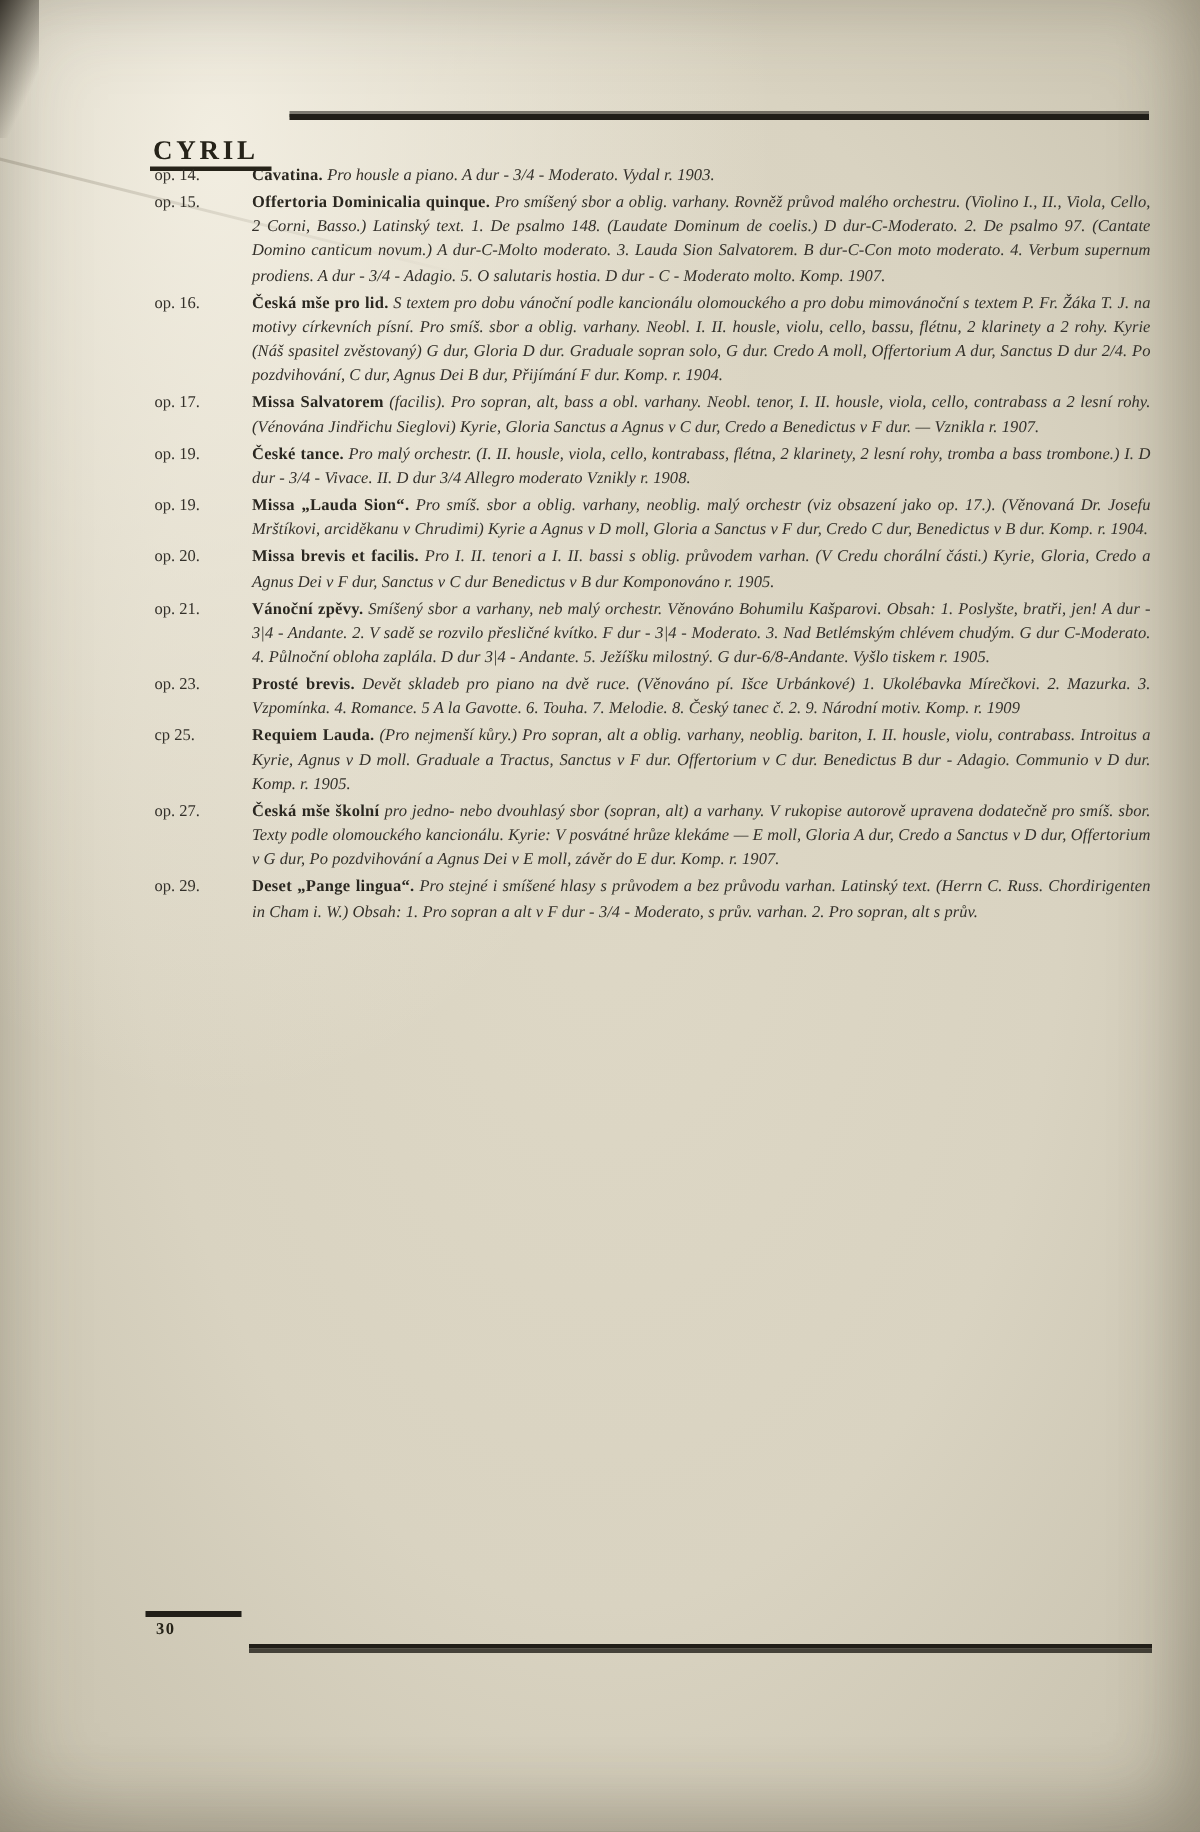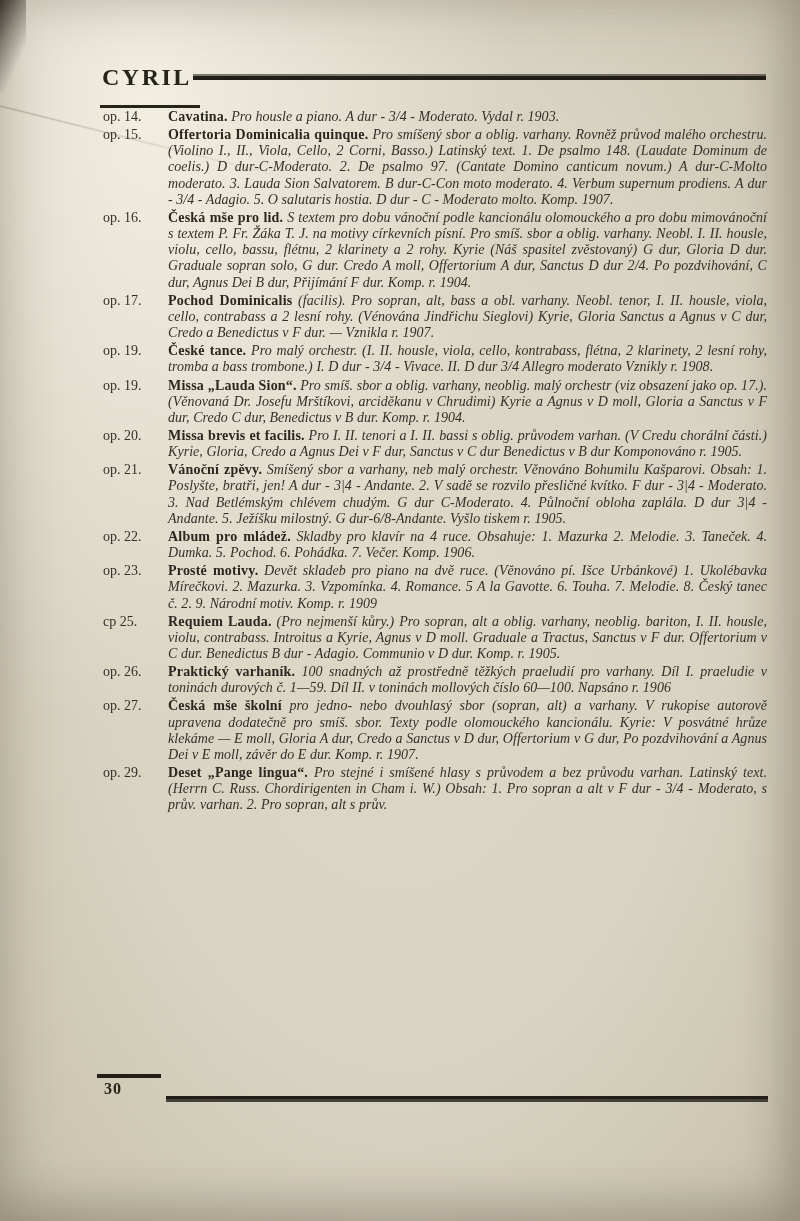--- a/index.html
+++ b/index.html
@@ -21,47 +21,47 @@
     pointer-events:none;
   }
   .crease{
     position:absolute;left:-40px;top:140px;width:360px;height:2px;
     background:linear-gradient(90deg,rgba(120,112,94,.35),rgba(120,112,94,0));
     transform:rotate(14deg);pointer-events:none;
   }
 
   
   .masthead{
-    position:absolute;left:100px;top:64px;
-    font-size:24px;font-weight:bold;letter-spacing:2.5px;color:#262319;
-    border-bottom:3px solid #262319;padding:0 8px 14px 2px;
+    position:absolute;left:100px;top:90px;
+    font-size:18px;font-weight:bold;letter-spacing:2.5px;color:#262319;
+    border-bottom:3px solid #262319;padding:0 8px 0 2px;
   }
   .header-rule{
     position:absolute;left:193px;top:76px;width:573px;height:4px;
     background:#201d17;
     box-shadow:0 -2px 0 rgba(32,29,23,.55);
   }
 
   
   .entries{
     position:absolute;left:103px;top:109px;width:664px;
-    font-size:14px;line-height:16.15px;color:#33302a;
+    font-size:11px;line-height:16.15px;color:#33302a;
   }
   .entry{position:relative;padding-left:65px;text-align:justify;margin-bottom:2px;}
   .entry .num{position:absolute;left:0;top:0;width:60px;text-align:left;white-space:nowrap;}
   .entry .title{font-weight:bold;letter-spacing:.2px;color:#2a2720;}
   .entry .body{letter-spacing:.05px;font-style:italic;}
 
   
   .footer-tick{
     position:absolute;left:97px;top:1074px;width:64px;height:4px;background:#211e18;
   }
   .page-number{
     position:absolute;left:104px;top:1080px;
-    font-size:16px;font-weight:bold;color:#262319;letter-spacing:1px;
+    font-size:11px;font-weight:bold;color:#262319;letter-spacing:1px;
   }
   .footer-rule{
     position:absolute;left:166px;top:1096px;width:602px;height:3px;background:#211e18;
     box-shadow:0 3px 0 rgba(33,30,24,.8);
   }
 </style>
 </head>
 <body>
 
 <div class="page">
@@ -79,55 +79,49 @@
 
     <div class="entry">
       <span class="num">op. 15.</span><span class="title">Offertoria Dominicalia quinque.</span> <span class="body">Pro smíšený sbor a oblig. varhany. Rovněž průvod malého orchestru. (Violino I., II., Viola, Cello, 2 Corni, Basso.) Latinský text. 1. De psalmo 148. (Laudate Dominum de coelis.) D dur-C-Moderato. 2. De psalmo 97. (Cantate Domino canticum novum.) A dur-C-Molto moderato. 3. Lauda Sion Salvatorem. B dur-C-Con moto moderato. 4. Verbum supernum prodiens. A dur - 3/4 - Adagio. 5. O salutaris hostia. D dur - C - Moderato molto. Komp. 1907.</span>
     </div>
 
     <div class="entry">
       <span class="num">op. 16.</span><span class="title">Česká mše pro lid.</span> <span class="body">S textem pro dobu vánoční podle kancionálu olomouckého a pro dobu mimovánoční s textem P. Fr. Žáka T. J. na motivy církevních písní. Pro smíš. sbor a oblig. varhany. Neobl. I. II. housle, violu, cello, bassu, flétnu, 2 klarinety a 2 rohy. Kyrie (Náš spasitel zvěstovaný) G dur, Gloria D dur. Graduale sopran solo, G dur. Credo A moll, Offertorium A dur, Sanctus D dur 2/4. Po pozdvihování, C dur, Agnus Dei B dur, Přijímání F dur. Komp. r. 1904.</span>
     </div>
 
     <div class="entry">
-      <span class="num">op. 17.</span><span class="title">Pochod Dominicalis</span> <span class="body">(facilis). Pro sopran, alt, bass a obl. varhany. Neobl. tenor, I. II. housle, viola, cello, contrabass a 2 lesní rohy. (Vénována Jindřichu Sieglovi) Kyrie, Gloria Sanctus a Agnus v C dur, Credo a Benedictus v F dur. — Vznikla r. 1907.</span>
+      <span class="num">op. 17.</span><span class="title">Missa Salvatorem</span> <span class="body">(facilis). Pro sopran, alt, bass a obl. varhany. Neobl. tenor, I. II. housle, viola, cello, contrabass a 2 lesní rohy. (Vénována Jindřichu Sieglovi) Kyrie, Gloria Sanctus a Agnus v C dur, Credo a Benedictus v F dur. — Vznikla r. 1907.</span>
     </div>
 
     <div class="entry">
       <span class="num">op. 19.</span><span class="title">České tance.</span> <span class="body">Pro malý orchestr. (I. II. housle, viola, cello, kontrabass, flétna, 2 klarinety, 2 lesní rohy, tromba a bass trombone.) I. D dur - 3/4 - Vivace. II. D dur 3/4 Allegro moderato Vznikly r. 1908.</span>
     </div>
 
     <div class="entry">
       <span class="num">op. 19.</span><span class="title">Missa „Lauda Sion“.</span> <span class="body">Pro smíš. sbor a oblig. varhany, neoblig. malý orchestr (viz obsazení jako op. 17.). (Věnovaná Dr. Josefu Mrštíkovi, arciděkanu v Chrudimi) Kyrie a Agnus v D moll, Gloria a Sanctus v F dur, Credo C dur, Benedictus v B dur. Komp. r. 1904.</span>
     </div>
 
     <div class="entry">
       <span class="num">op. 20.</span><span class="title">Missa brevis et facilis.</span> <span class="body">Pro I. II. tenori a I. II. bassi s oblig. průvodem varhan. (V Credu chorální části.) Kyrie, Gloria, Credo a Agnus Dei v F dur, Sanctus v C dur Benedictus v B dur Komponováno r. 1905.</span>
     </div>
 
     <div class="entry">
       <span class="num">op. 21.</span><span class="title">Vánoční zpěvy.</span> <span class="body">Smíšený sbor a varhany, neb malý orchestr. Věnováno Bohumilu Kašparovi. Obsah: 1. Poslyšte, bratři, jen! A dur - 3|4 - Andante. 2. V sadě se rozvilo přesličné kvítko. F dur - 3|4 - Moderato. 3. Nad Betlémským chlévem chudým. G dur C-Moderato. 4. Půlnoční obloha zaplála. D dur 3|4 - Andante. 5. Ježíšku milostný. G dur-6/8-Andante. Vyšlo tiskem r. 1905.</span>
     </div>
 
-    <div class="entry">
-      <span class="num">op. 22.</span><span class="title">Album pro mládež.</span> <span class="body">Skladby pro klavír na 4 ruce. Obsahuje: 1. Mazurka 2. Melodie. 3. Taneček. 4. Dumka. 5. Pochod. 6. Pohádka. 7. Večer. Komp. 1906.</span>
-    </div>
 
     <div class="entry">
-      <span class="num">op. 23.</span><span class="title">Prosté motivy.</span> <span class="body">Devět skladeb pro piano na dvě ruce. (Věnováno pí. Išce Urbánkové) 1. Ukolébavka Mírečkovi. 2. Mazurka. 3. Vzpomínka. 4. Romance. 5 A la Gavotte. 6. Touha. 7. Melodie. 8. Český tanec č. 2. 9. Národní motiv. Komp. r. 1909</span>
+      <span class="num">op. 23.</span><span class="title">Prosté brevis.</span> <span class="body">Devět skladeb pro piano na dvě ruce. (Věnováno pí. Išce Urbánkové) 1. Ukolébavka Mírečkovi. 2. Mazurka. 3. Vzpomínka. 4. Romance. 5 A la Gavotte. 6. Touha. 7. Melodie. 8. Český tanec č. 2. 9. Národní motiv. Komp. r. 1909</span>
     </div>
 
 
     <div class="entry">
       <span class="num">cp 25.</span><span class="title">Requiem Lauda.</span> <span class="body">(Pro nejmenší kůry.) Pro sopran, alt a oblig. varhany, neoblig. bariton, I. II. housle, violu, contrabass. Introitus a Kyrie, Agnus v D moll. Graduale a Tractus, Sanctus v F dur. Offertorium v C dur. Benedictus B dur - Adagio. Communio v D dur. Komp. r. 1905.</span>
     </div>
 
-    <div class="entry">
-      <span class="num">op. 26.</span><span class="title">Praktický varhaník.</span> <span class="body">100 snadných až prostředně těžkých praeludií pro varhany. Díl I. praeludie v toninách durových č. 1—59. Díl II. v toninách mollových číslo 60—100. Napsáno r. 1906</span>
-    </div>
 
     <div class="entry">
       <span class="num">op. 27.</span><span class="title">Česká mše školní</span> <span class="body">pro jedno- nebo dvouhlasý sbor (sopran, alt) a varhany. V rukopise autorově upravena dodatečně pro smíš. sbor. Texty podle olomouckého kancionálu. Kyrie: V posvátné hrůze klekáme — E moll, Gloria A dur, Credo a Sanctus v D dur, Offertorium v G dur, Po pozdvihování a Agnus Dei v E moll, závěr do E dur. Komp. r. 1907.</span>
     </div>
 
 
     <div class="entry">
       <span class="num">op. 29.</span><span class="title">Deset „Pange lingua“.</span> <span class="body">Pro stejné i smíšené hlasy s průvodem a bez průvodu varhan. Latinský text. (Herrn C. Russ. Chordirigenten in Cham i. W.) Obsah: 1. Pro sopran a alt v F dur - 3/4 - Moderato, s prův. varhan. 2. Pro sopran, alt s prův.</span>
     </div>
 

